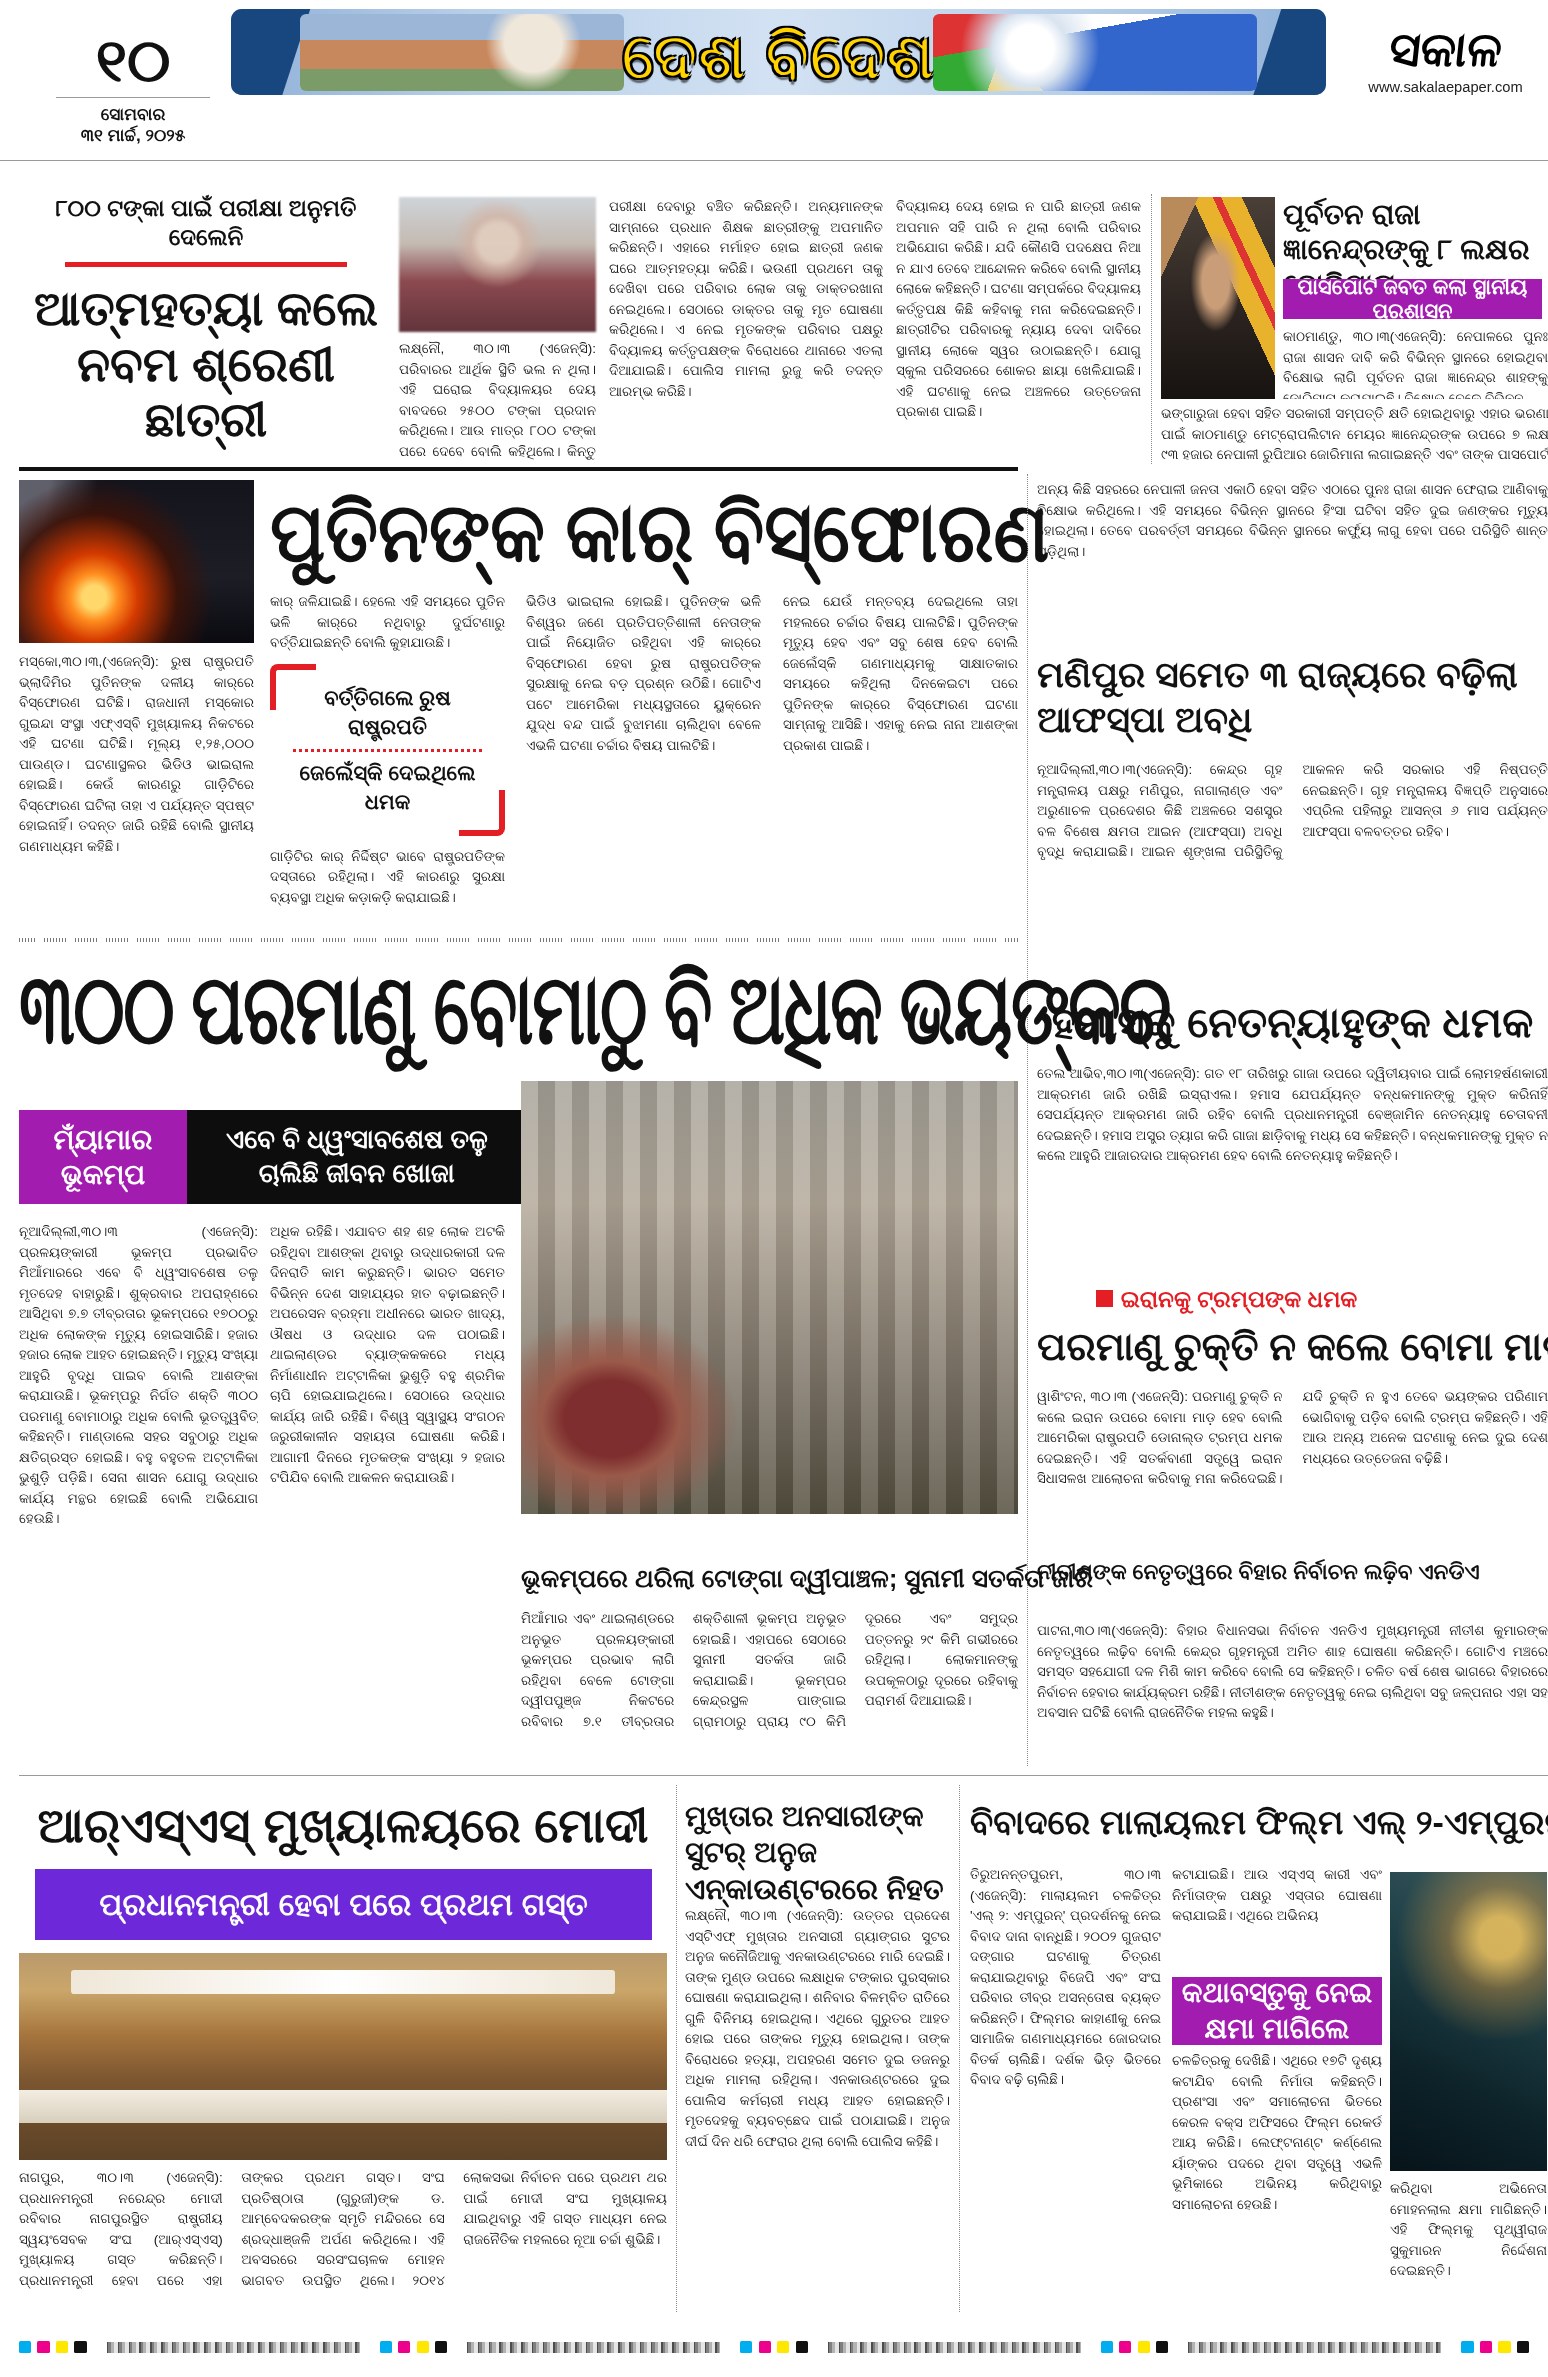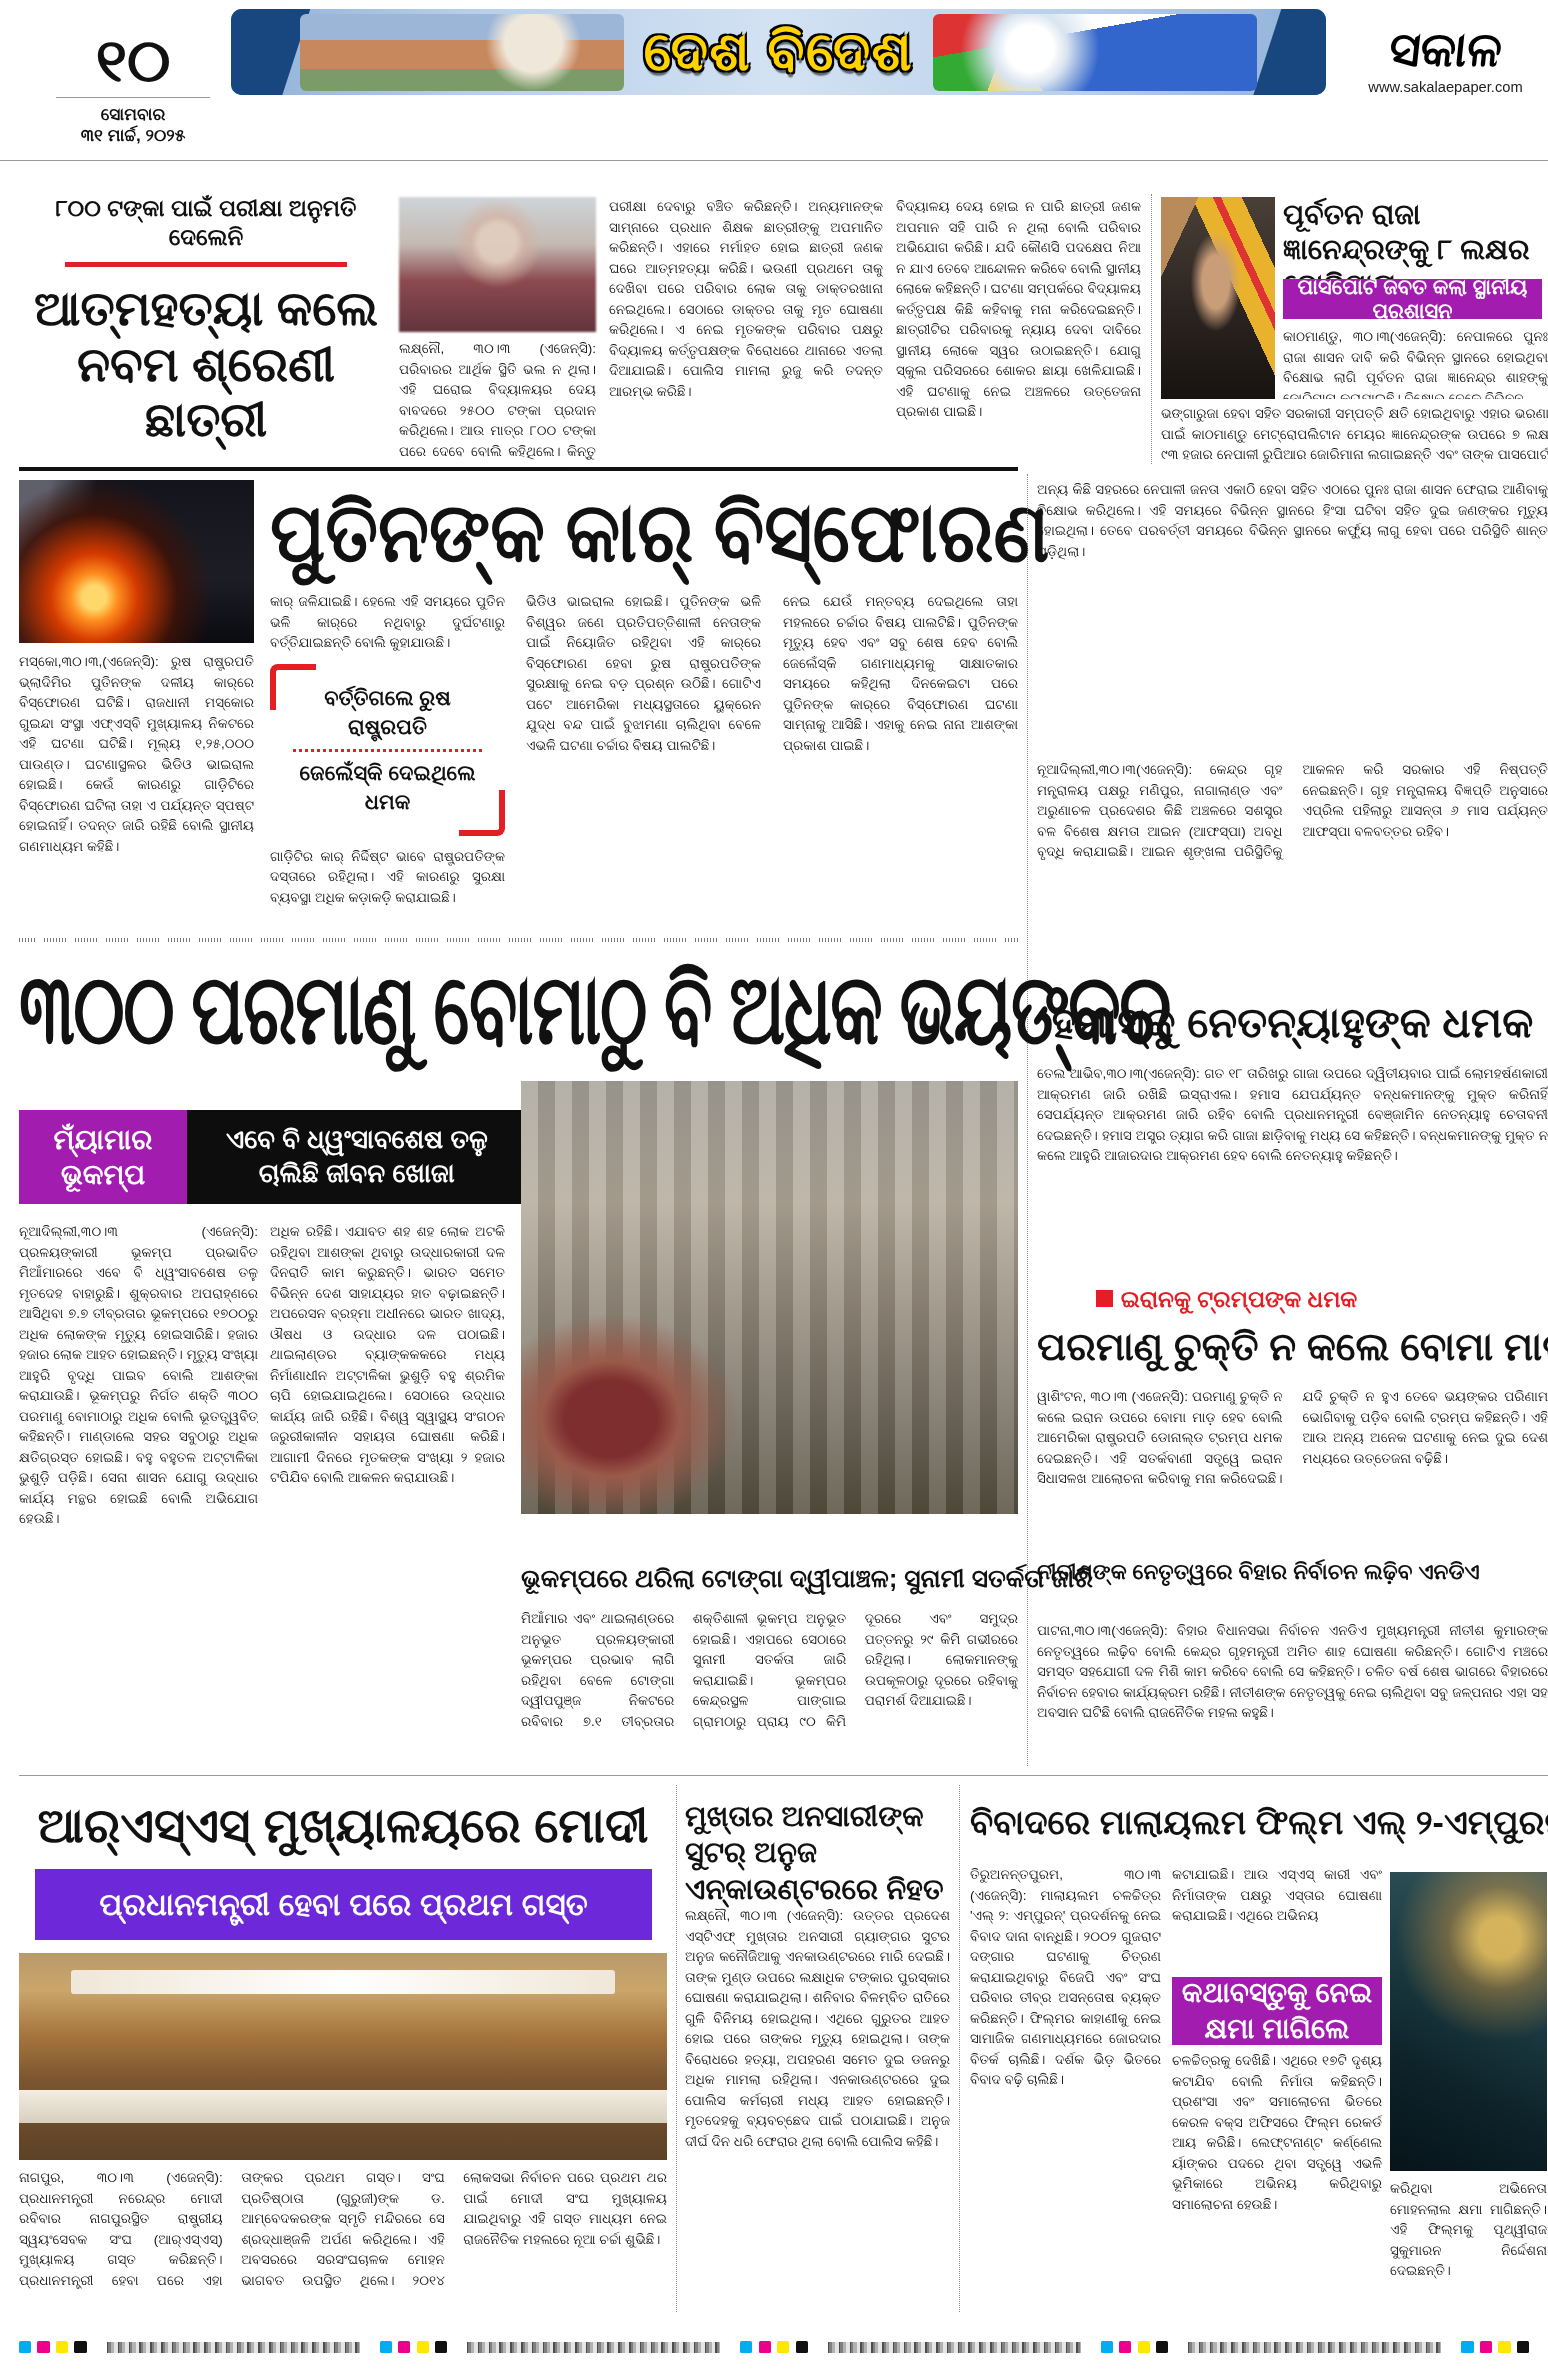--- a/index.html
+++ b/index.html
@@ -10,21 +10,21 @@
   .dot-v{border-left:1.5px dotted #8a8a8a;width:0;}
   .center{text-align:center;}
   
   .pagenum{font-size:60px;font-weight:800;line-height:1;}
   .daydate{font-size:17px;font-weight:600;text-align:center;line-height:1.25;}
   .banner{background:linear-gradient(90deg,#8fb0d8 0%,#b7cfe9 22%,#d3e2f3 50%,#b7cfe9 78%,#8fb0d8 100%);
           border-radius:10.8px;overflow:hidden;}
   .banner .slant-l{position:absolute;left:-31px;top:-7.7px;width:93px;height:140%;background:#17477e;transform:skewX(-18deg);}
   .banner .slant-r{position:absolute;right:-31px;top:-7.7px;width:93px;height:140%;background:#17477e;transform:skewX(-18deg);}
   .bphoto{position:absolute;border-radius:6.2px;}
-  .masthead{font-size:54px;font-weight:700;color:#ffd200;letter-spacing:1.5px;white-space:nowrap;
+  .masthead{font-size:63px;font-weight:400;color:#ffd200;letter-spacing:1.5px;white-space:nowrap;
             text-shadow:-2.3px -2.3px 0 #000,2.3px -2.3px 0 #000,-2.3px 2.3px 0 #000,2.3px 2.3px 0 #000,0 4.6px 1.5px rgba(0,0,0,.55);}
   .saklogo{font-size:48px;font-weight:900;color:#000;transform:skewX(-6deg);}
   .website{font-size:14.7px;color:#222;}
   
   .rule-red{background:#e31e24;height:4.6px;}
   .rule-black{background:#111;height:3.9px;}
   .rule-thin{background:#9a9a9a;height:0.8px;}
   .rule-dash{height:3.9px;background:repeating-linear-gradient(90deg,#777 0 0.8px,transparent 0.8px 3.1px);}
   
   .kicker{font-size:23px;font-weight:800;line-height:1.25;text-align:center;}
@@ -149,20 +149,21 @@
     <div class="pullquote">
       <span class="pq1">ବର୍ତ୍ତିଗଲେ ରୁଷ ରାଷ୍ଟ୍ରପତି</span>
       <span>ଜେଲେଁସ୍କି ଦେଇଥିଲେ ଧମକ</span>
     </div>
     <div class="body-txt">ଗାଡ଼ିଟିର କାର୍ ନିର୍ଦ୍ଦିଷ୍ଟ ଭାବେ ରାଷ୍ଟ୍ରପତିଙ୍କ ଦସ୍ତାରେ ରହିଥିଲା। ଏହି କାରଣରୁ ସୁରକ୍ଷା ବ୍ୟବସ୍ଥା ଅଧିକ କଡ଼ାକଡ଼ି କରାଯାଇଛି।</div>
   </div>
   <div class="abs body-txt" style="left:526px;top:592px;width:235px;height:338px;">ଭିଡିଓ ଭାଇରାଲ ହୋଇଛି। ପୁତିନଙ୍କ ଭଳି ବିଶ୍ୱର ଜଣେ ପ୍ରତିପତ୍ତିଶାଳୀ ନେତାଙ୍କ ପାଇଁ ନିୟୋଜିତ ରହିଥିବା ଏହି କାର୍‌ରେ ବିସ୍ଫୋରଣ ହେବା ରୁଷ ରାଷ୍ଟ୍ରପତିଙ୍କ ସୁରକ୍ଷାକୁ ନେଇ ବଡ଼ ପ୍ରଶ୍ନ ଉଠିଛି। ଗୋଟିଏ ପଟେ ଆମେରିକା ମଧ୍ୟସ୍ଥତାରେ ୟୁକ୍ରେନ ଯୁଦ୍ଧ ବନ୍ଦ ପାଇଁ ବୁଝାମଣା ଚାଲିଥିବା ବେଳେ ଏଭଳି ଘଟଣା ଚର୍ଚ୍ଚାର ବିଷୟ ପାଲଟିଛି।</div>
   <div class="abs body-txt" style="left:783px;top:592px;width:235px;height:338px;">ନେଇ ଯେଉଁ ମନ୍ତବ୍ୟ ଦେଇଥିଲେ ତାହା ମହଲରେ ଚର୍ଚ୍ଚାର ବିଷୟ ପାଲଟିଛି। ପୁତିନଙ୍କ ମୃତ୍ୟୁ ହେବ ଏବଂ ସବୁ ଶେଷ ହେବ ବୋଲି ଜେଲେଁସ୍କି ଗଣମାଧ୍ୟମକୁ ସାକ୍ଷାତକାର ସମୟରେ କହିଥିଲା ଦିନକେଇଟା ପରେ ପୁତିନଙ୍କ କାର୍‌ରେ ବିସ୍ଫୋରଣ ଘଟଣା ସାମ୍ନାକୁ ଆସିଛି। ଏହାକୁ ନେଇ ନାନା ଆଶଙ୍କା ପ୍ରକାଶ ପାଇଛି।</div>
 
   <div class="abs dot-v" style="left:1027px;top:474px;height:1292px;"></div>
+  <div class="abs h-manipur" style="left:1037px;top:652px;width:509px;">ମଣିପୁର ସମେତ ୩ ରାଜ୍ୟରେ ବଢ଼ିଲା ଆଫସ୍ପା ଅବଧି</div>
   <div class="abs body-txt" style="left:1037px;top:760px;width:511px;height:170px;column-count:2;column-gap:20px;">ନୂଆଦିଲ୍ଲୀ,୩୦।୩(ଏଜେନ୍ସି): କେନ୍ଦ୍ର ଗୃହ ମନ୍ତ୍ରାଳୟ ପକ୍ଷରୁ ମଣିପୁର, ନାଗାଲାଣ୍ଡ ଏବଂ ଅରୁଣାଚଳ ପ୍ରଦେଶର କିଛି ଅଞ୍ଚଳରେ ସଶସ୍ତ୍ର ବଳ ବିଶେଷ କ୍ଷମତା ଆଇନ (ଆଫସ୍ପା) ଅବଧି ବୃଦ୍ଧି କରାଯାଇଛି। ଆଇନ ଶୃଙ୍ଖଳା ପରିସ୍ଥିତିକୁ ଆକଳନ କରି ସରକାର ଏହି ନିଷ୍ପତ୍ତି ନେଇଛନ୍ତି। ଗୃହ ମନ୍ତ୍ରାଳୟ ବିଜ୍ଞପ୍ତି ଅନୁସାରେ ଏପ୍ରିଲ ପହିଲାରୁ ଆସନ୍ତା ୬ ମାସ ପର୍ଯ୍ୟନ୍ତ ଆଫସ୍ପା ବଳବତ୍ତର ରହିବ।</div>
 
   <div class="abs rule-dash" style="left:19px;top:938px;width:999px;"></div>
   <div class="abs h-mega" style="left:19px;top:969px;width:999px;">୩୦୦ ପରମାଣୁ ବୋମାଠୁ ବି ଅଧିକ ଭୟଙ୍କର</div>
 
   <div class="abs redbox" style="left:19px;top:1110px;width:168px;height:94px;font-size:28px;line-height:1.25;">ମ୍ୟାଁମାର ଭୂକମ୍ପ</div>
   <div class="abs blackbox" style="left:187px;top:1110px;width:318px;height:94px;font-size:26px;padding:0 10.8px;">ଏବେ ବି ଧ୍ୱଂସାବଶେଷ ତଳୁ ଚାଲିଛି ଜୀବନ ଖୋଜା</div>
 
   <div class="abs photo ph-quake" style="left:521px;top:1081px;width:497px;height:433px;"></div>
 

